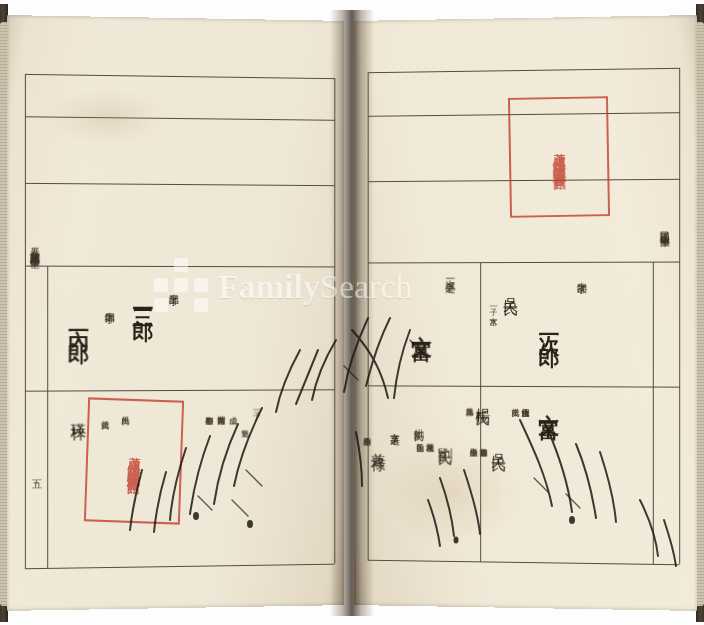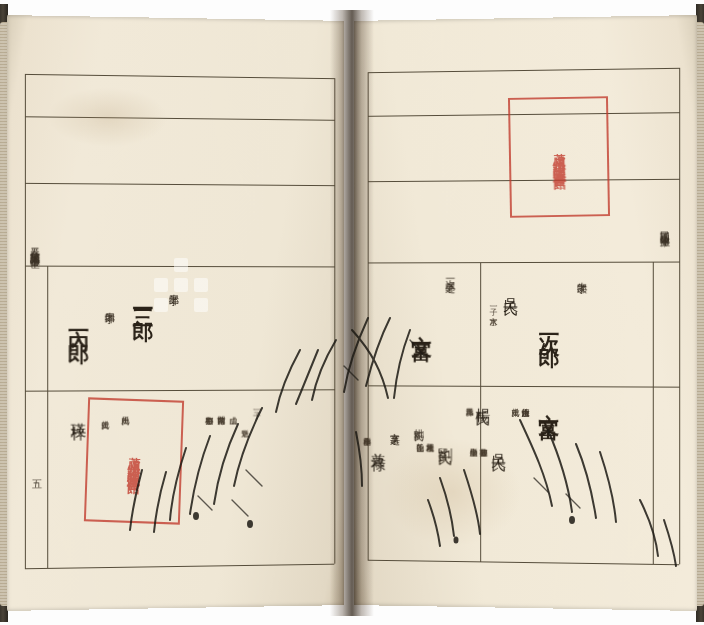--- a/index.html
+++ b/index.html
@@ -336,16 +336,19 @@
 
     <div class="watermark">
       <div class="wm-mark">
         <i style="left:22px; top:0px;  width:14px; height:14px;"></i>
         <i style="left:2px;  top:20px; width:14px; height:14px;"></i>
         <i style="left:22px; top:20px; width:14px; height:14px;"></i>
         <i style="left:42px; top:20px; width:14px; height:14px;"></i>
         <i style="left:2px;  top:40px; width:14px; height:14px;"></i>
         <i style="left:42px; top:40px; width:14px; height:14px;"></i>
       </div>
+      <div class="wm-text">
+        <b>Family</b><span>Search</span>
+      </div>
     </div>
 
   </div>
 </div>
 
 </body></html>

